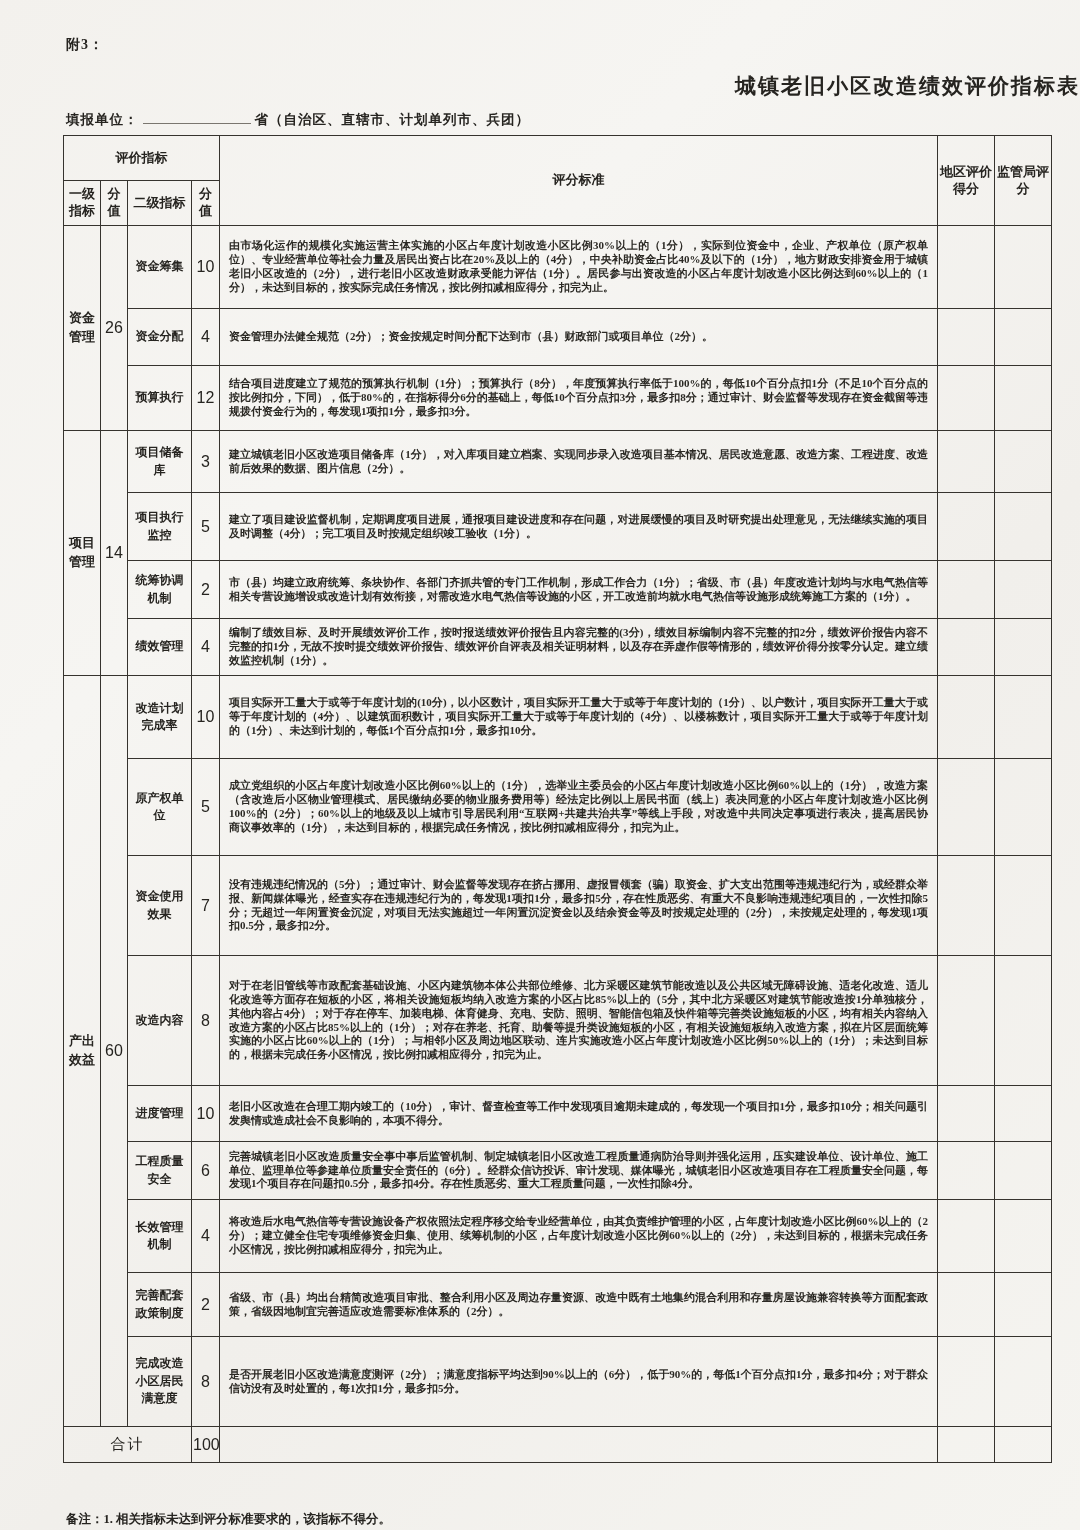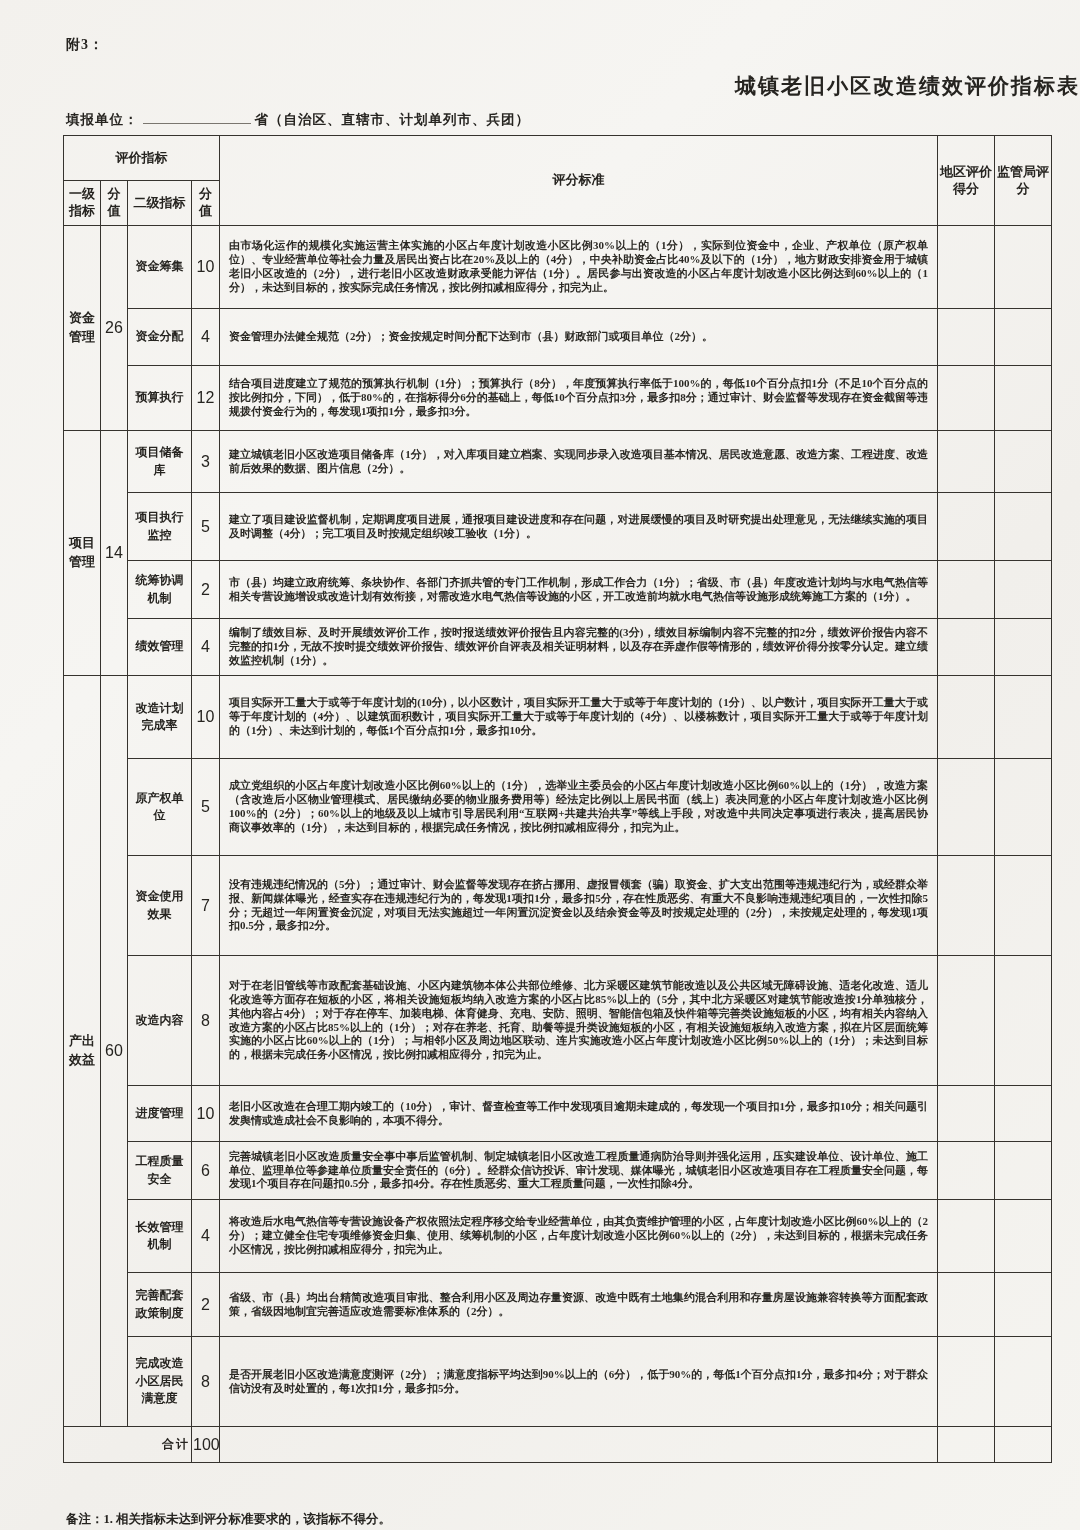--- a/index.html
+++ b/index.html
@@ -17,21 +17,21 @@
   .blank-underline{display:inline-block;width:108px;border-bottom:1.5px solid #7a766f;height:13px;margin:0 4px;vertical-align:baseline;}
   .tbl-wrap{position:absolute;left:63px;top:135px;width:988px;}
   table.t{border-collapse:collapse;table-layout:fixed;width:988px;}
   table.t th,table.t td{border:1.6px solid #36332e;overflow:hidden;}
   table.t th{font-size:13px;font-weight:bold;text-align:center;vertical-align:middle;padding:2px;line-height:1.3;}
   .lvl1{font-size:13px;font-weight:bold;text-align:center;vertical-align:middle;line-height:1.45;padding:1px;}
   .lvl2{font-size:12px;font-weight:bold;text-align:center;vertical-align:middle;line-height:1.45;padding:1px 6px;}
   .num{font-size:16px;text-align:center;vertical-align:middle;font-family:"Liberation Sans","DejaVu Sans",sans-serif;}
   .std{font-size:11px;line-height:1.27;text-align:justify;text-justify:inter-ideograph;vertical-align:middle;padding:3px 9px;font-weight:bold;color:#2b2924;}
   .score-blank{background:transparent;}
-  .total-label{font-size:12px;font-weight:bold;text-align:right;vertical-align:middle;letter-spacing:2px;}
+  .total-label{font-size:15px;font-weight:normal;text-align:center;vertical-align:middle;letter-spacing:2px;}
   .notes{position:absolute;left:66px;top:1502px;font-size:12.5px;font-weight:bold;line-height:1.55;}
   .notes .n2{margin-left:39px;}
   .notes .nrow{white-space:nowrap;margin-top:8px;}
 </style>
 </head>
 <body>
 
 <div class="page">
 
   <div class="attachment">附3：</div>

